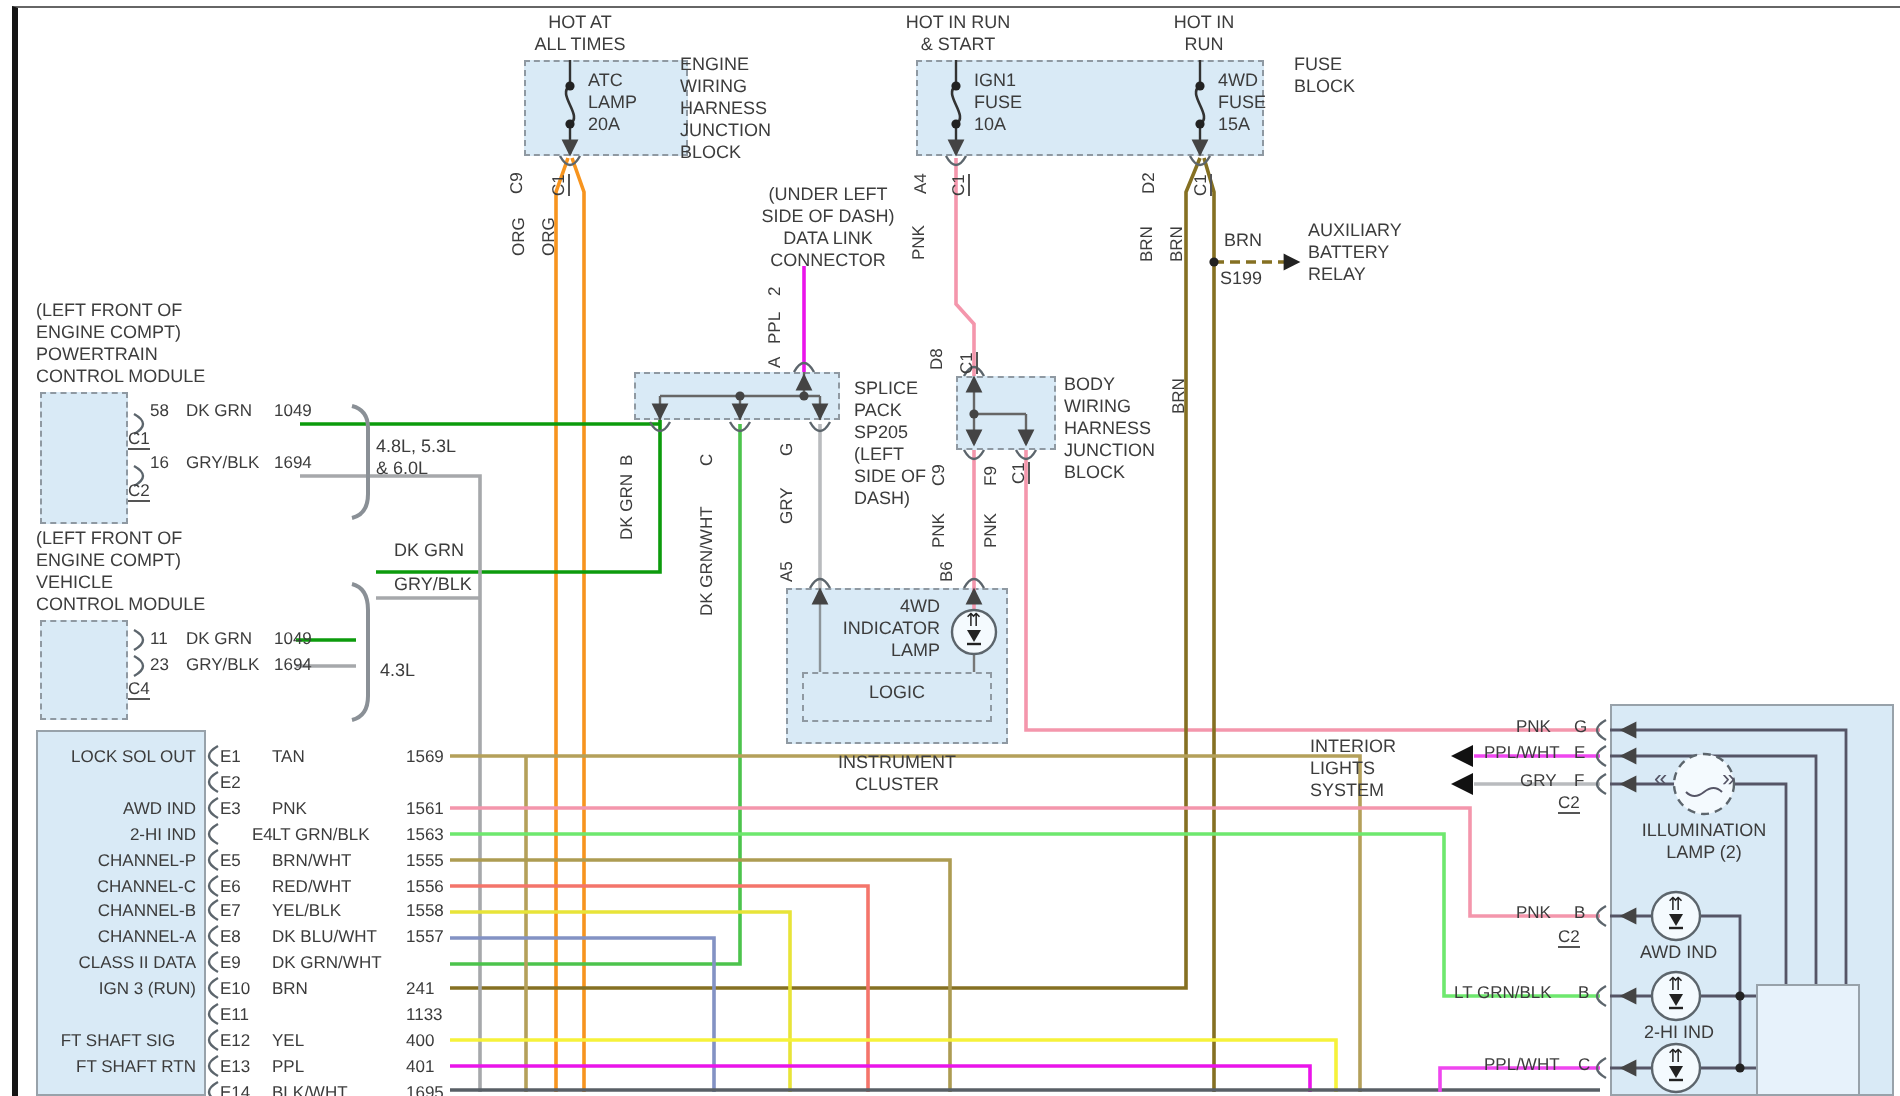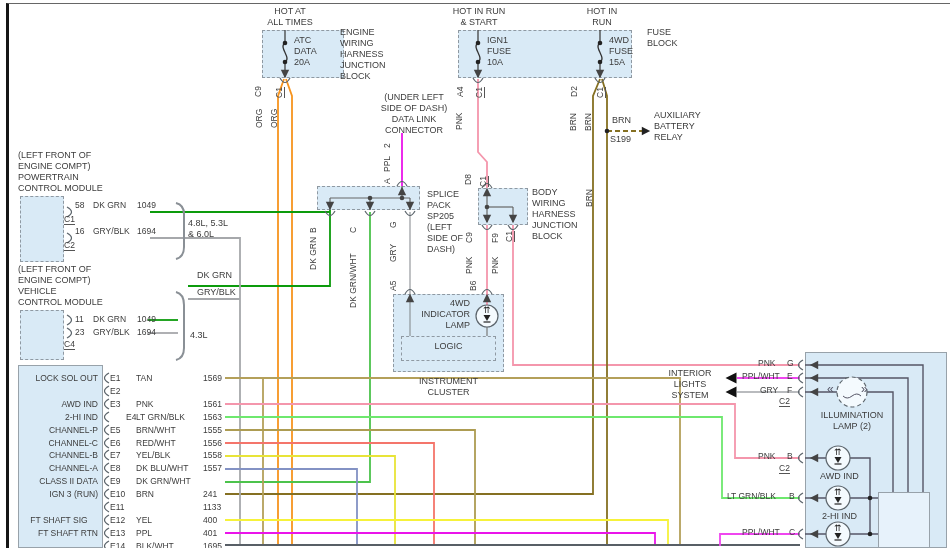--- a/index.html
+++ b/index.html
@@ -180,21 +180,21 @@
     </svg>
   <div id="labels">
     <div class="blk" style="left:258px;top:6px;width:64px;text-align:center">HOT AT
 ALL TIMES</div>
     <div class="blk" style="left:340px;top:27px">ENGINE
 WIRING
 HARNESS
 JUNCTION
 BLOCK</div>
     <div class="blk" style="left:294px;top:35px">ATC
-DATA
+LAMP
 20A</div>
     <div class="blk" style="left:446px;top:6px;width:66px;text-align:center">HOT IN RUN
 &amp; START</div>
     <div class="blk" style="left:580px;top:6px;width:44px;text-align:center">HOT IN
 RUN</div>
     <div class="blk" style="left:487px;top:35px">IGN1
 FUSE
 10A</div>
     <div class="blk" style="left:609px;top:35px">4WD
 FUSE
@@ -233,21 +233,21 @@
 &amp; 6.0L</div>
     <div class="blk" style="left:190px;top:330px">4.3L</div>
     <div class="blk" style="left:197px;top:270px">DK GRN</div>
     <div class="blk" style="left:197px;top:287px">GRY/BLK</div>
     <div class="blk" style="left:413px;top:298px;width:57px;text-align:right">4WD
 INDICATOR
 LAMP</div>
     <div class="blk" style="left:401px;top:341px;width:95px;text-align:center">LOGIC</div>
     <div class="blk" style="left:393px;top:376px;width:111px;text-align:center">INSTRUMENT
 CLUSTER</div>
-    <div class="blk" style="left:655px;top:368px;width:70px;text-align:center">INTERIOR
+    <div class="blk" style="left:655px;top:368px;width:70px;text-align:left">INTERIOR
 LIGHTS
 SYSTEM</div>
     <div class="blk" style="left:810px;top:410px;width:84px;text-align:center">ILLUMINATION
 LAMP (2)</div>
     <div class="blk" style="left:820px;top:471px">AWD IND</div>
     <div class="blk" style="left:822px;top:511px">2-HI IND</div>
   <span class="lbl" style="left: 483px; top: 305px; font-size: 9px; color: rgb(34, 34, 34);">⇈</span>
       <span class="lbl" style="left: 834px; top: 447px; font-size: 9px; color: rgb(34, 34, 34);">⇈</span>
       <span class="lbl" style="left: 834px; top: 487px; font-size: 9px; color: rgb(34, 34, 34);">⇈</span>
       <span class="lbl" style="left: 834px; top: 523px; font-size: 9px; color: rgb(34, 34, 34);">⇈</span>

